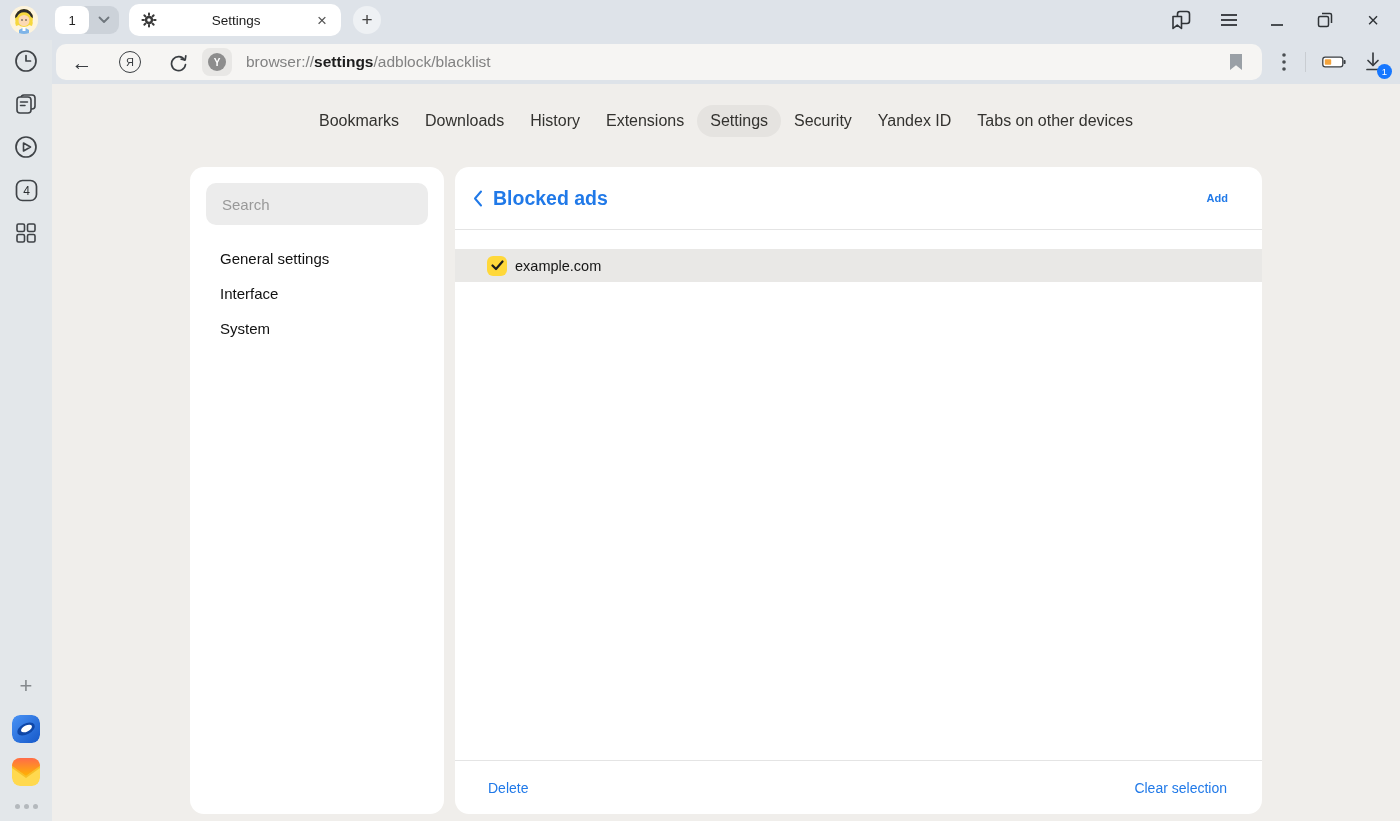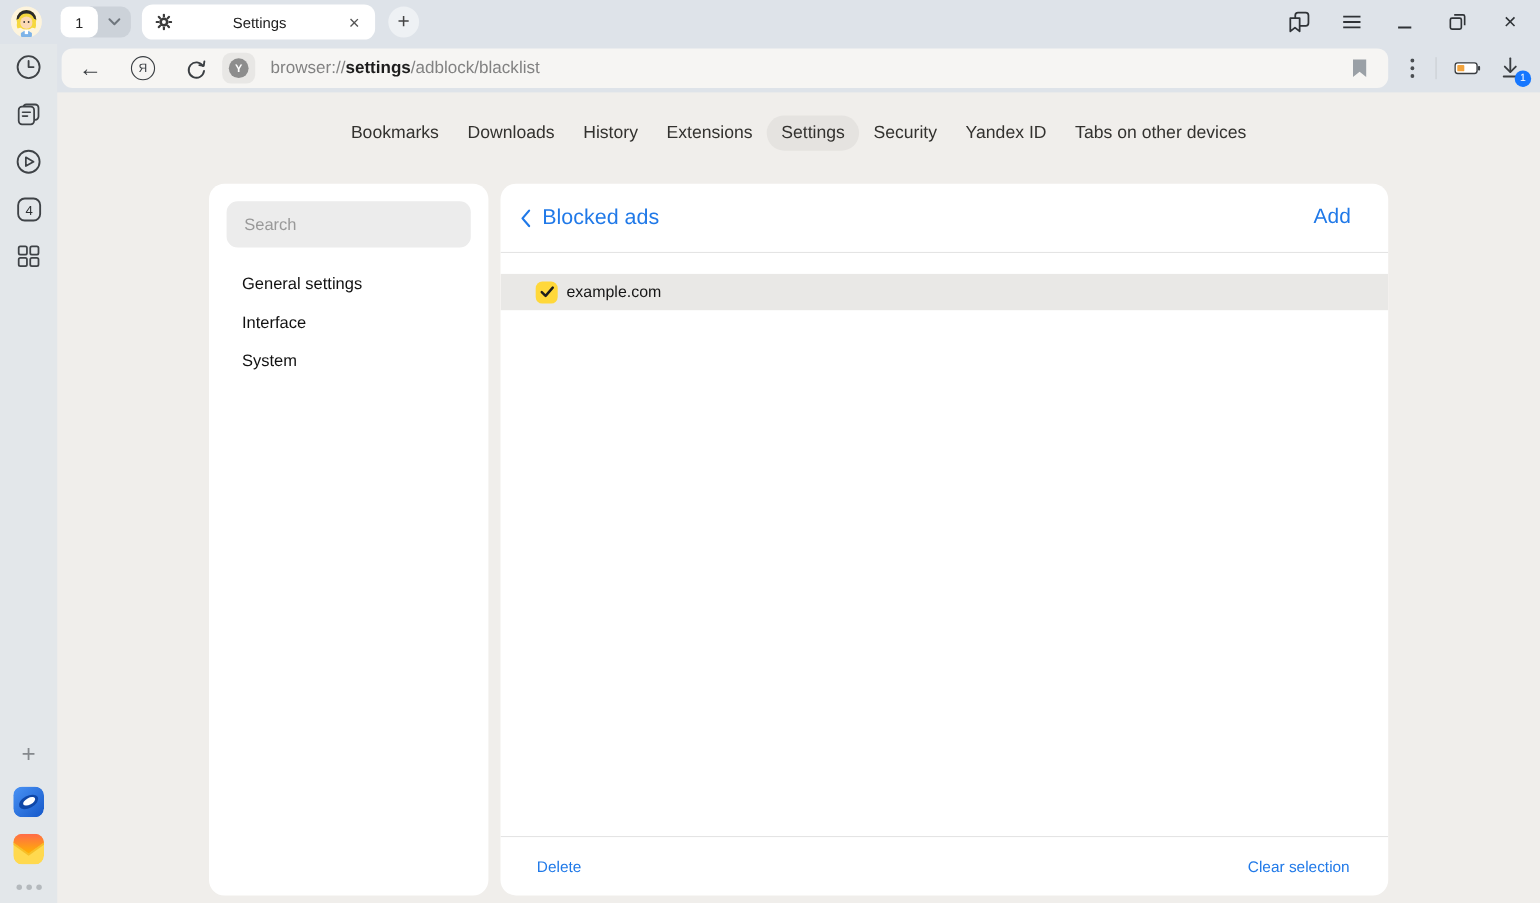--- a/index.html
+++ b/index.html
@@ -59,25 +59,25 @@
 
   .cards { display:flex; margin:30px 138px 0 138px; gap:11px; height:647px; }
 
   .settings-card { width:254px; background:#fff; border-radius:14px; padding:16px; }
   .search-input { width:100%; height:42px; background:#ececec; border:none; border-radius:10px; padding:0 16px; font-size:15px; font-family:"Liberation Sans", sans-serif; color:#333; outline:none; }
   .search-input::placeholder { color:#999; }
   .settings-menu { list-style:none; margin-top:16px; }
   .settings-menu li { height:35px; display:flex; align-items:center; padding-left:14px; font-size:15px; color:#111; }
 
   .main-card { flex:1; background:#fff; border-radius:14px; display:flex; flex-direction:column; overflow:hidden; }
-  .main-header { height:62px; display:flex; align-items:center; padding:0 34px 0 18px; flex:none; }
+  .main-header { height:62px; display:flex; align-items:center; padding:0 34px 0 18px; flex:none;font-weight:bold; }
   .main-title { margin-left:10px; font-size:19.5px; color:#2079e8; }
   .header-spacer { flex:1; }
   .link { color:#2079e8; text-decoration:none; }
-  .add-link { font-size:19px; }
+  .add-link { font-size:11px; }
   .hdiv { height:1px; background:#e4e4e4; flex:none; }
   .row-gap { height:19px; flex:none; }
   .list-row { height:33px; background:#e9e8e6; display:flex; align-items:center; padding-left:32px; flex:none; }
   .checkbox { width:20px; height:20px; border-radius:6px; background:#ffd83a; display:flex; align-items:center; justify-content:center; flex:none; }
   .row-label { margin-left:8px; font-size:14.5px; color:#161616; }
   .card-body { flex:1; }
   .main-footer { height:54px; border-top:1px solid #e4e4e4; display:flex; align-items:center; justify-content:space-between; padding:0 35px 0 33px; flex:none; font-size:14px; }
 
   svg { display:block; }
 </style>

